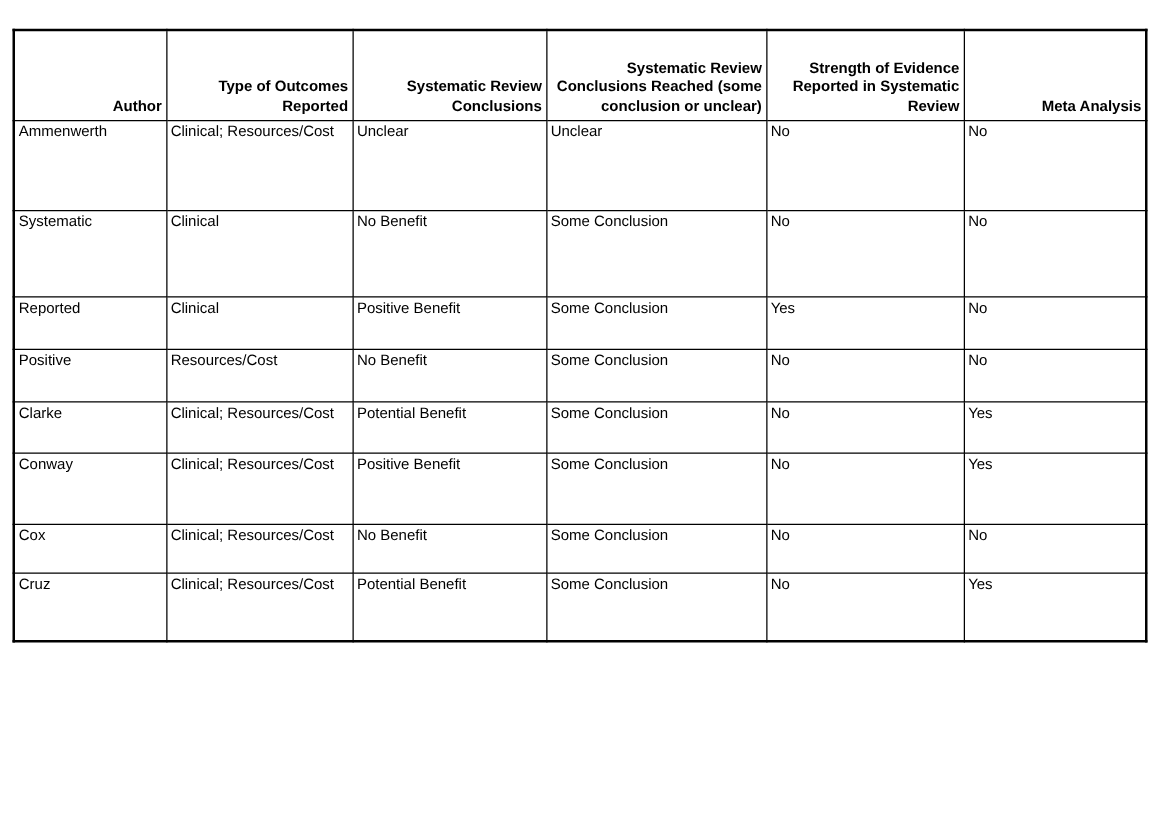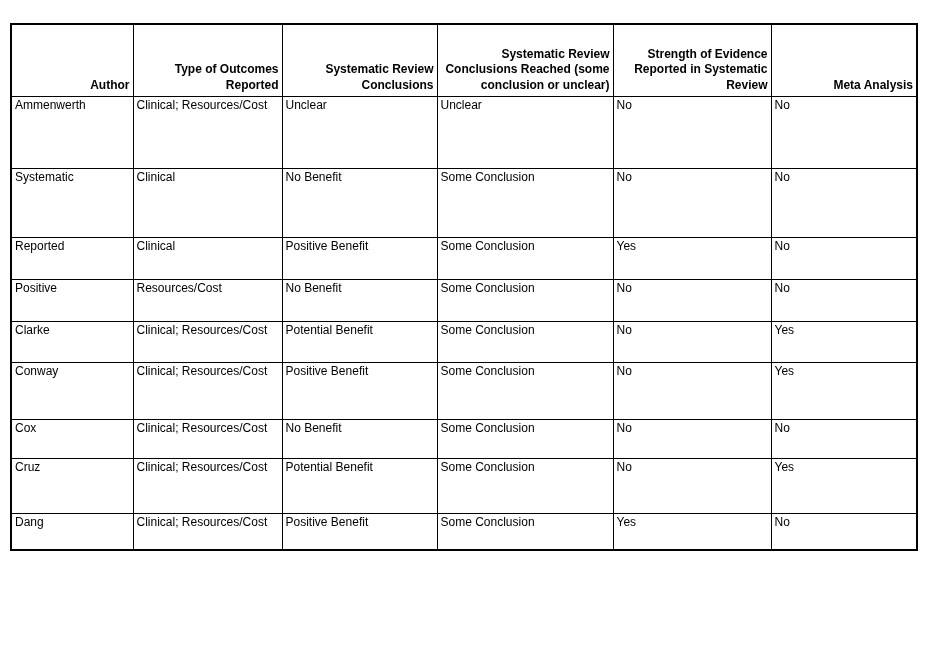--- a/index.html
+++ b/index.html
@@ -135,23 +135,15 @@
           <td>No</td>
         </tr>
         <tr style="height: 55px; margin-left: 12px;">
           <td>Cruz</td>
           <td>Clinical; Resources/Cost</td>
           <td>Potential Benefit</td>
           <td>Some Conclusion</td>
           <td>No</td>
           <td>Yes</td>
         </tr>
-        <tr style="height: 37px;">
-          <td>Dang</td>
-          <td>Clinical; Resources/Cost</td>
-          <td>Positive Benefit</td>
-          <td>Some Conclusion</td>
-          <td>Yes</td>
-          <td>No</td>
-        </tr>
       </tbody>
   </table>
 </div>
 
 </body></html>

